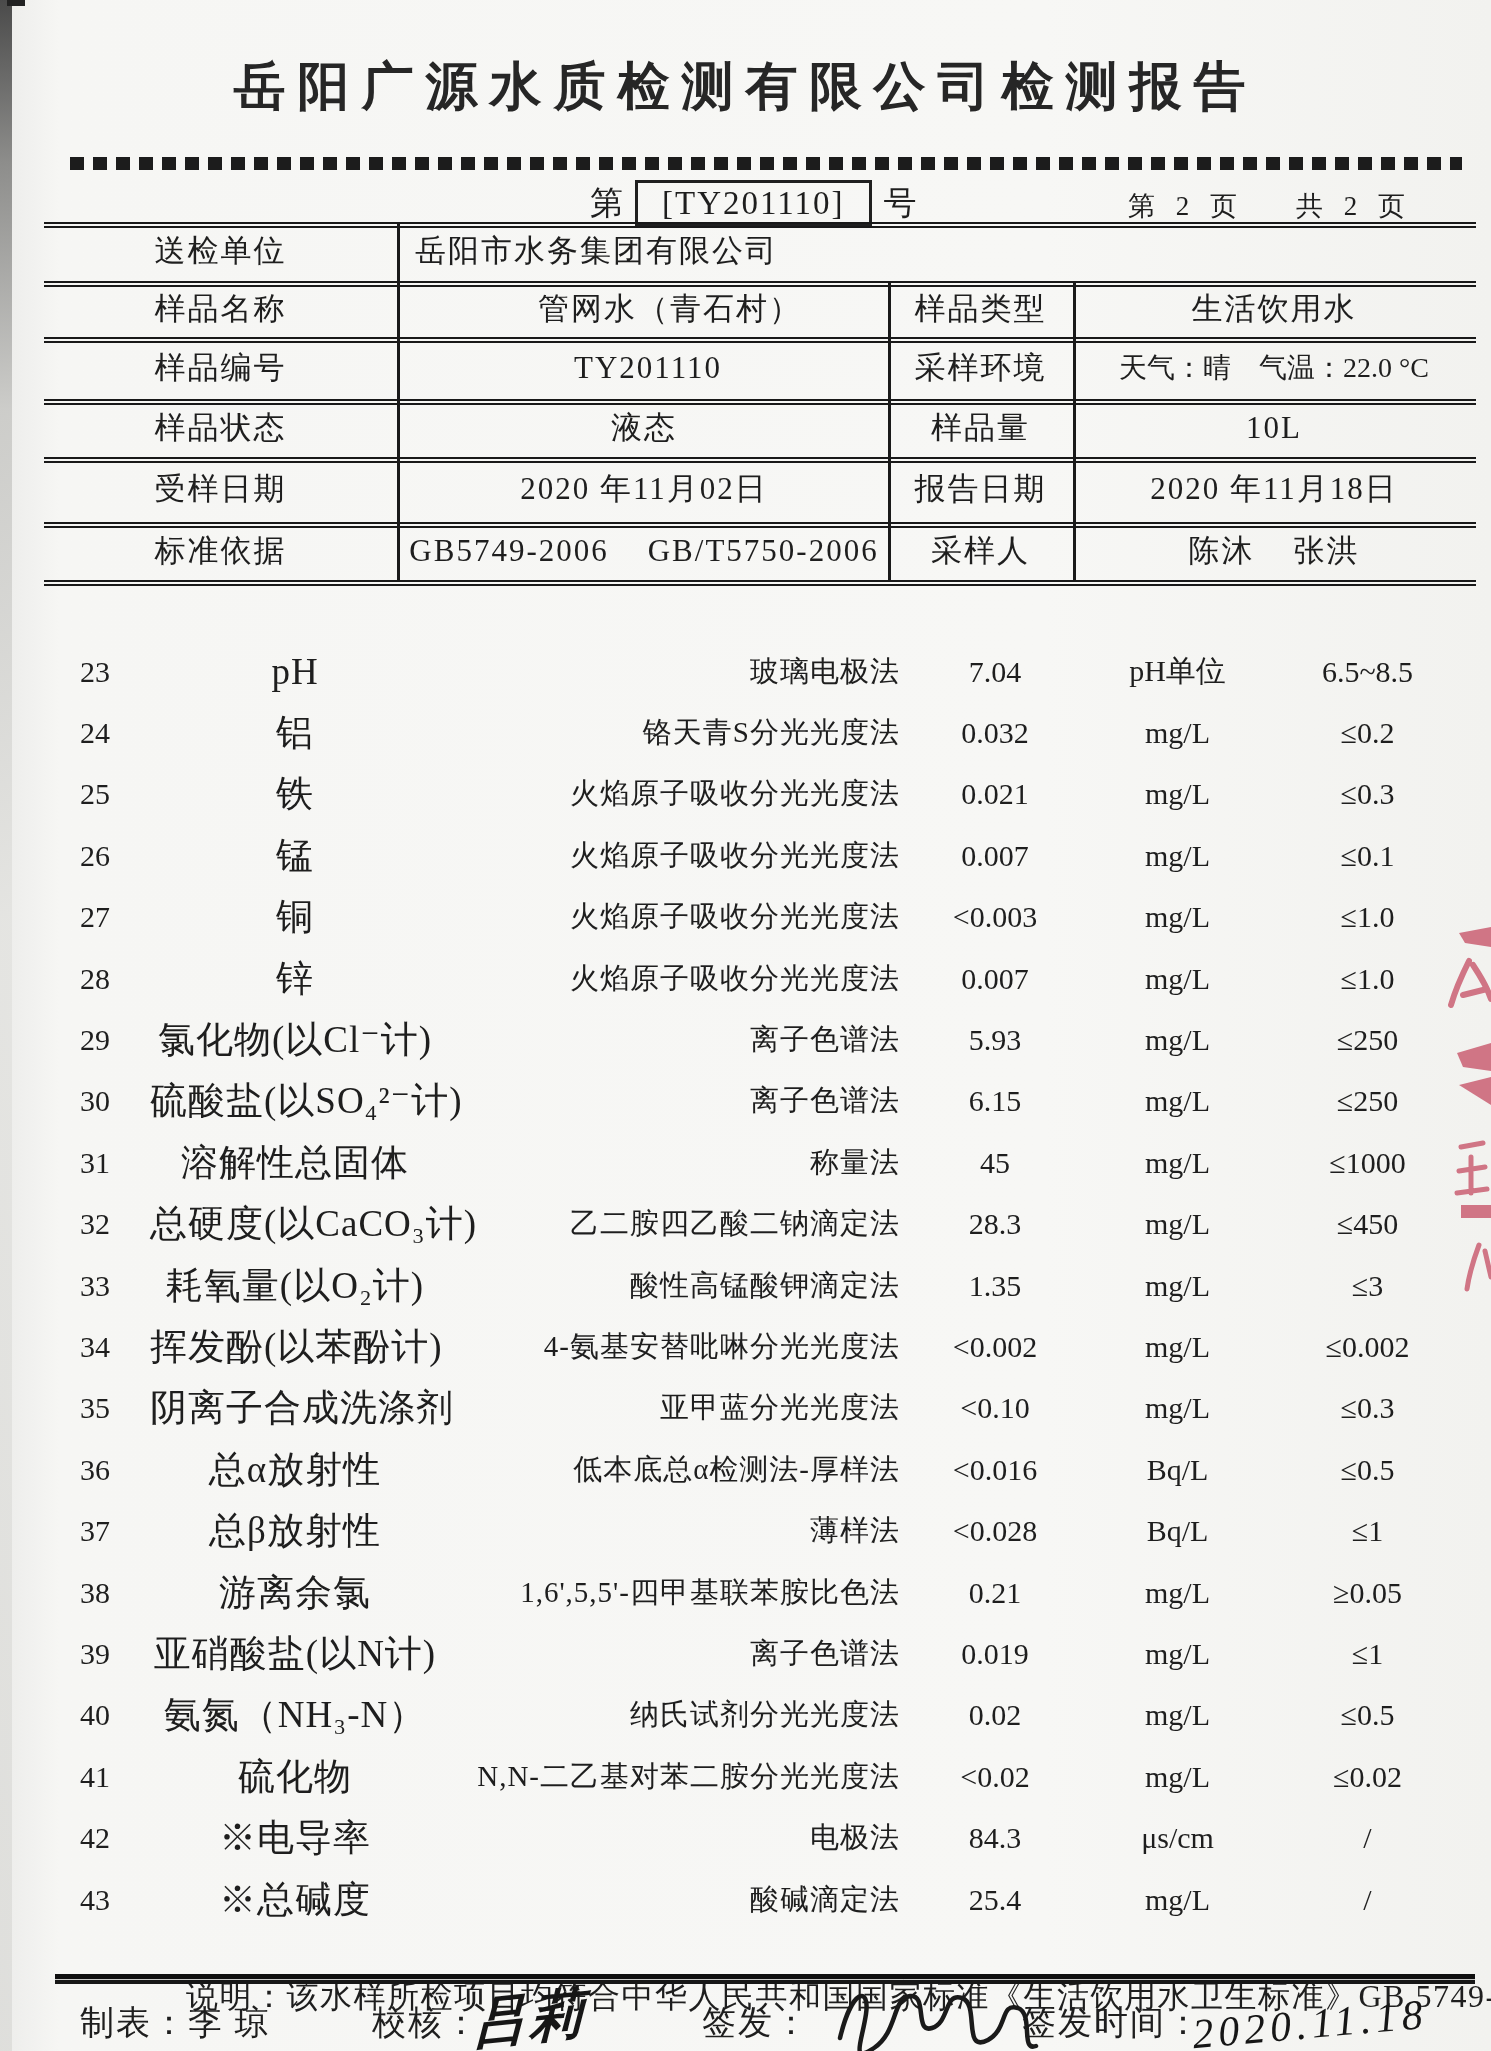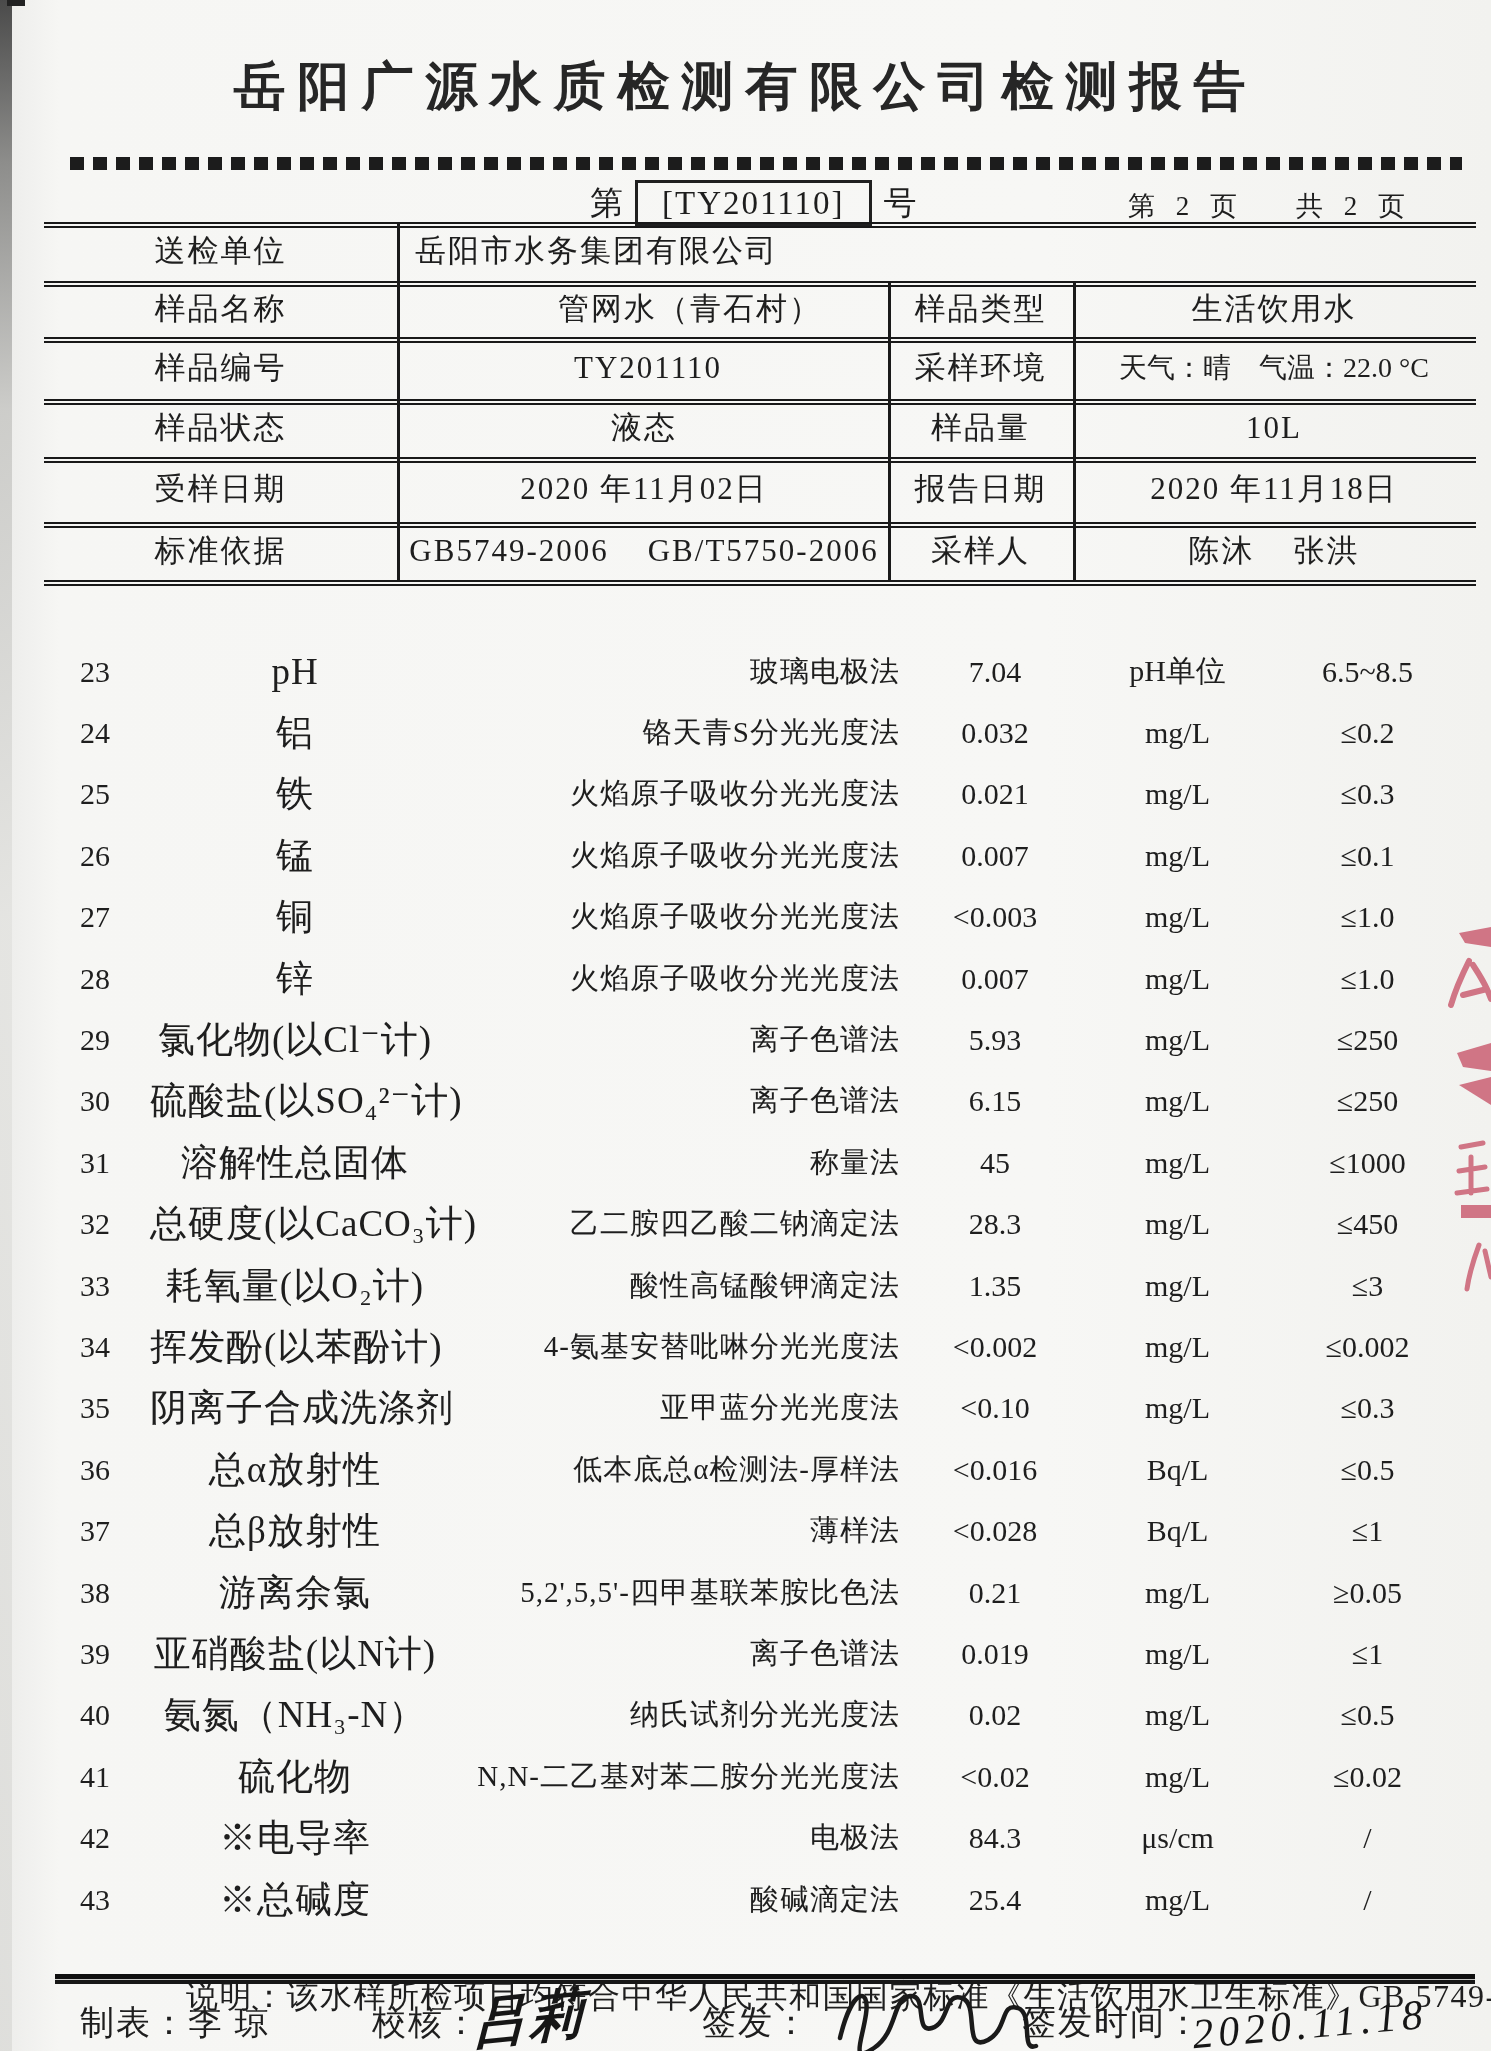--- a/index.html
+++ b/index.html
@@ -81,21 +81,21 @@
   <div class="hline" style="top:522px"></div>
   <div class="hline" style="top:580px"></div>
   <div class="vline" style="left:397px;top:222px;height:358px"></div>
   <div class="vline" style="left:888px;top:281px;height:299px"></div>
   <div class="vline" style="left:1073px;top:281px;height:299px"></div>
 
   <div class="cell cc" style="top:228px;left:44px;width:353px">送检单位</div>
   <div class="cell" style="top:228px;left:415px;width:900px">岳阳市水务集团有限公司</div>
 
   <div class="cell cc" style="top:286px;left:44px;width:353px">样品名称</div>
-  <div class="cell cc" style="top:286px;left:420px;width:540px">管网水（青石村）</div>
+  <div class="cell cc" style="top:286px;left:400px;width:540px">管网水（青石村）</div>
   <div class="cell cc" style="top:286px;left:888px;width:185px">样品类型</div>
   <div class="cell cc" style="top:286px;left:1076px;width:396px">生活饮用水</div>
 
   <div class="cell cc" style="top:345px;left:44px;width:353px">样品编号</div>
   <div class="cell cc" style="top:345px;left:404px;width:488px">TY201110</div>
   <div class="cell cc" style="top:345px;left:888px;width:185px">采样环境</div>
   <div class="cell cc tight" style="top:345px;left:1076px;width:396px">天气：晴    气温：22.0 °C</div>
 
   <div class="cell cc" style="top:405px;left:44px;width:353px">样品状态</div>
   <div class="cell cc" style="top:405px;left:400px;width:488px">液态</div>
@@ -245,21 +245,21 @@
     <span class="c item">总β放射性</span>
     <span class="c method">薄样法</span>
     <span class="c result">&lt;0.028</span>
     <span class="c unit">Bq/L</span>
     <span class="c limit">≤1</span>
   </div>
 
   <div class="rrow rgrid">
     <span class="c seq">38</span>
     <span class="c item">游离余氯</span>
-    <span class="c method">5,2',5,5'-四甲基联苯胺比色法</span>
+    <span class="c method">1,6',5,5'-四甲基联苯胺比色法</span>
     <span class="c result">0.21</span>
     <span class="c unit">mg/L</span>
     <span class="c limit">≥0.05</span>
   </div>
 
   <div class="rrow rgrid">
     <span class="c seq">39</span>
     <span class="c item">亚硝酸盐(以N计)</span>
     <span class="c method">离子色谱法</span>
     <span class="c result">0.019</span>

